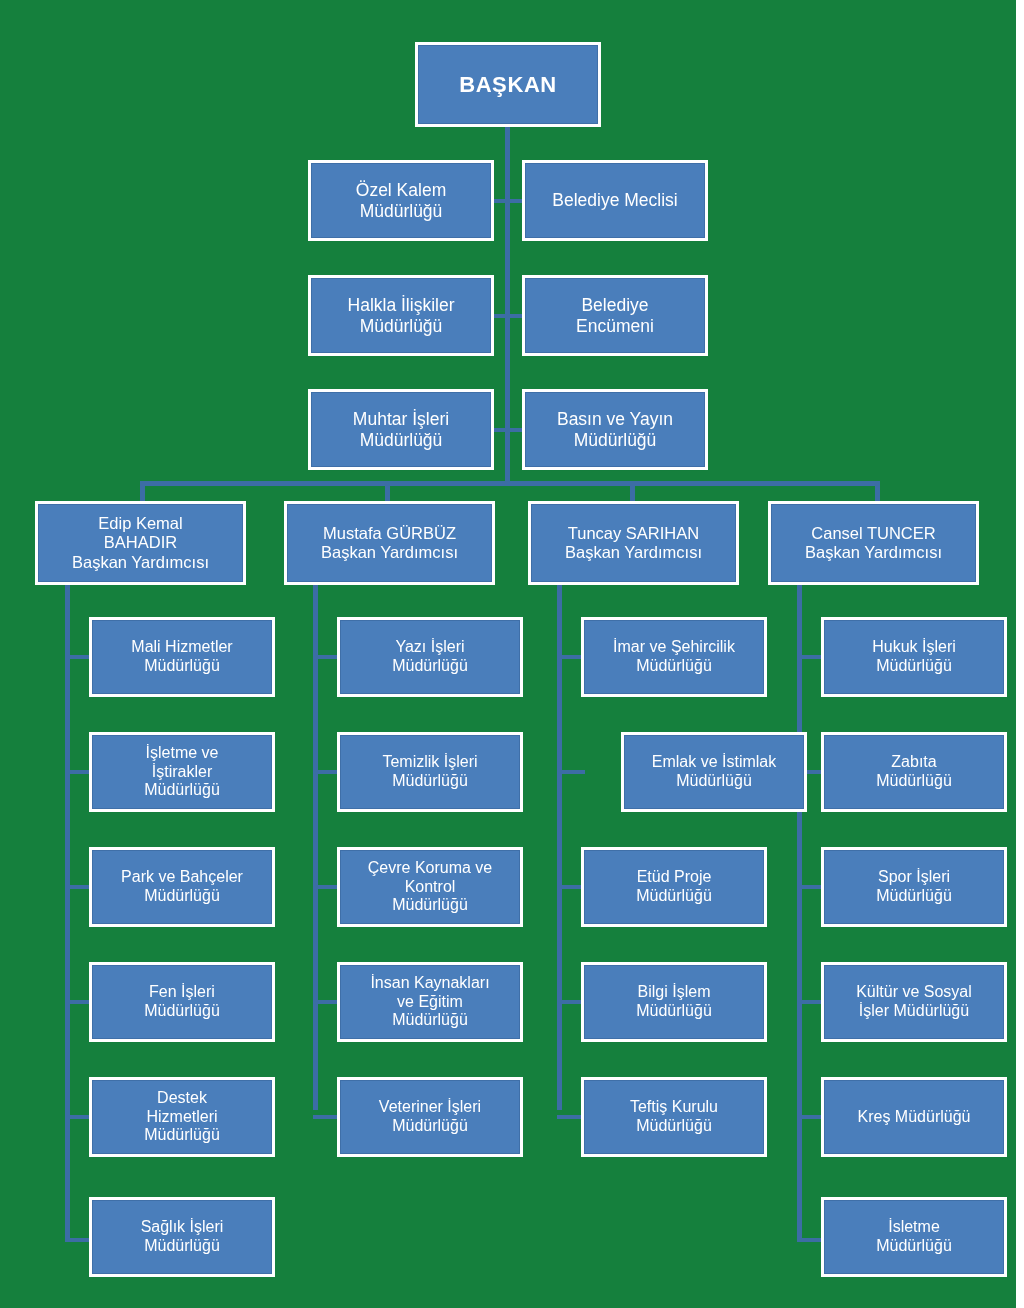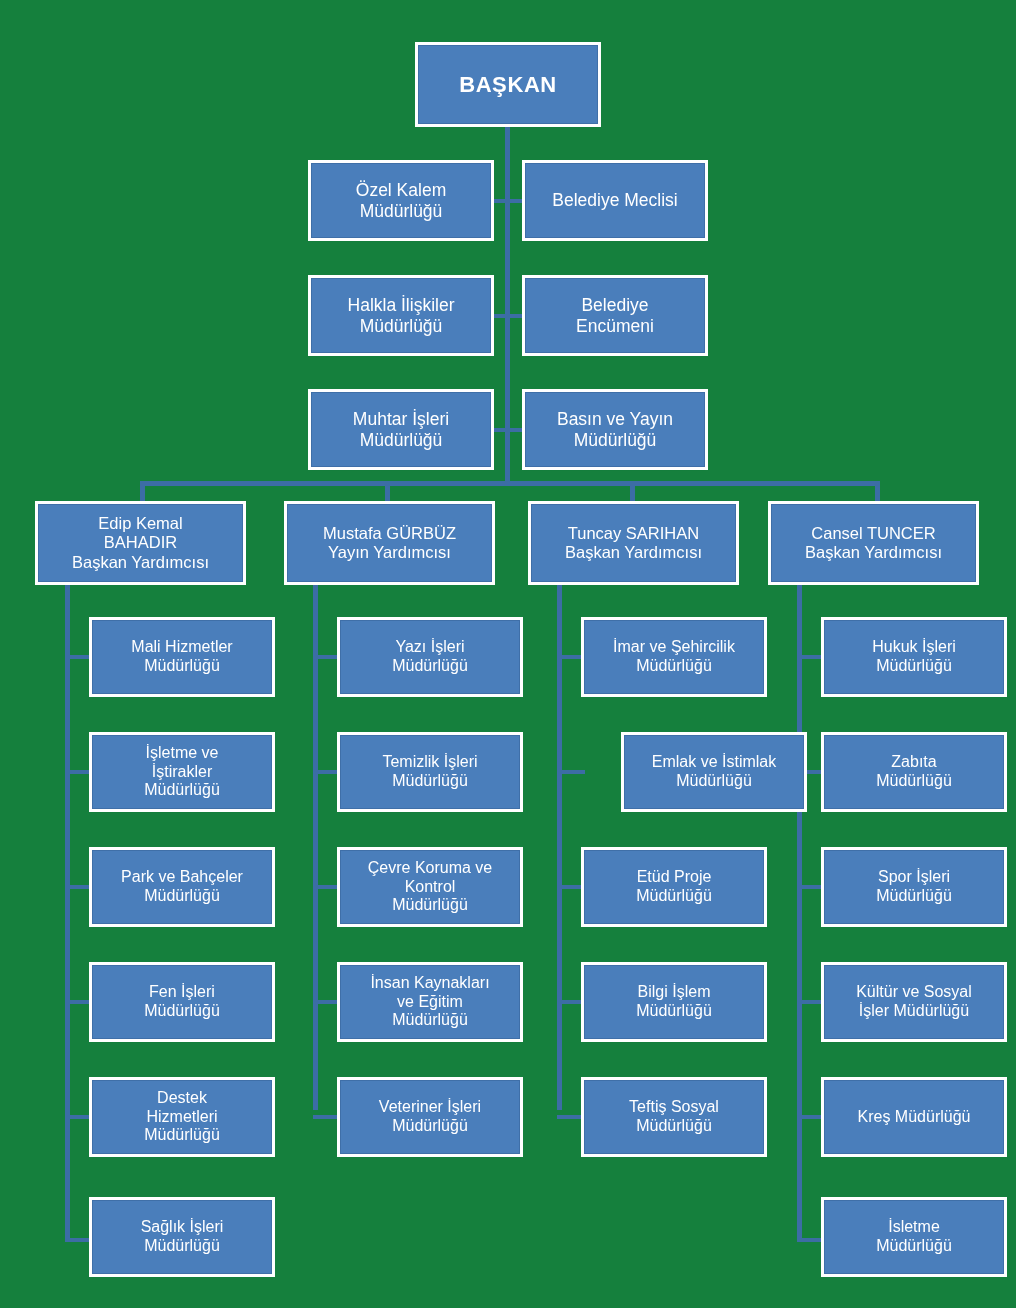--- a/index.html
+++ b/index.html
@@ -150,21 +150,21 @@
 Müdürlüğü</span>
   </div>
 
   <div class="node deputy" style="left:38px; top:504px; width:205px; height:78px;">
     <span class="node-text">Edip Kemal
 BAHADIR
 Başkan Yardımcısı</span>
   </div>
   <div class="node deputy" style="left:287px; top:504px; width:205px; height:78px;">
     <span class="node-text">Mustafa GÜRBÜZ
-Yayın Yardımcısı</span>
+Başkan Yardımcısı</span>
   </div>
   <div class="node deputy" style="left:531px; top:504px; width:205px; height:78px;">
     <span class="node-text">Tuncay SARIHAN
 Başkan Yardımcısı</span>
   </div>
   <div class="node deputy" style="left:771px; top:504px; width:205px; height:78px;">
     <span class="node-text">Cansel TUNCER
 Başkan Yardımcısı</span>
   </div>
 
@@ -228,21 +228,21 @@
   </div>
   <div class="node dept" style="left:584px; top:850px; width:180px; height:74px;">
     <span class="node-text">Etüd Proje
 Müdürlüğü</span>
   </div>
   <div class="node dept" style="left:584px; top:965px; width:180px; height:74px;">
     <span class="node-text">Bilgi İşlem
 Müdürlüğü</span>
   </div>
   <div class="node dept" style="left:584px; top:1080px; width:180px; height:74px;">
-    <span class="node-text">Teftiş Sosyal
+    <span class="node-text">Teftiş Kurulu
 Müdürlüğü</span>
   </div>
 
   <div class="node dept" style="left:824px; top:620px; width:180px; height:74px;">
     <span class="node-text">Hukuk İşleri
 Müdürlüğü</span>
   </div>
   <div class="node dept" style="left:824px; top:735px; width:180px; height:74px;">
     <span class="node-text">Zabıta
 Müdürlüğü</span>

